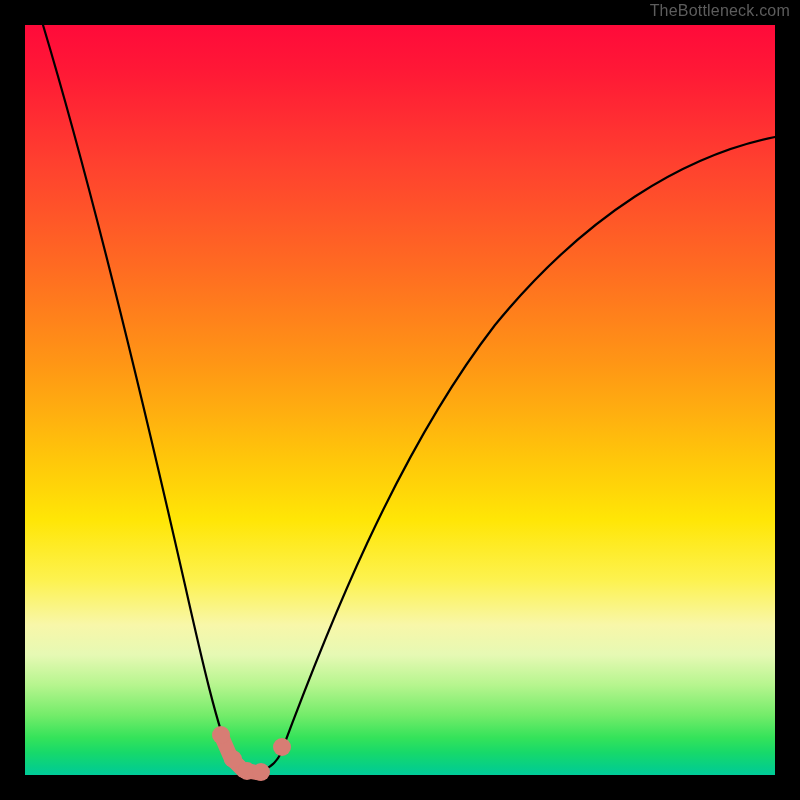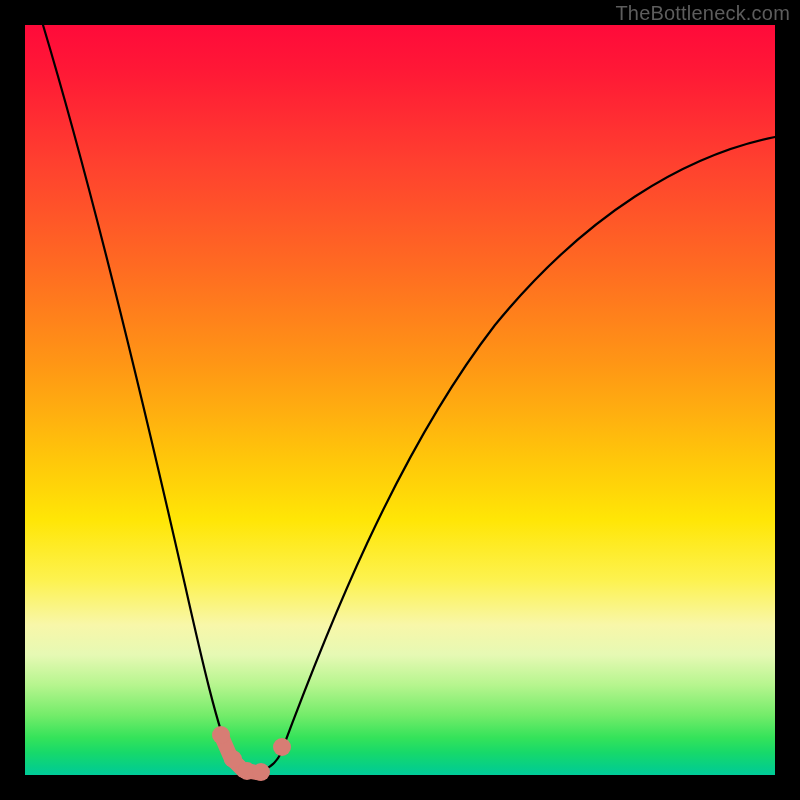--- a/index.html
+++ b/index.html
@@ -41,21 +41,21 @@
       #17d96a 97%,
       #06cf88 99%,
       #00cc99 100%
     );
   }
   .watermark {
     position: absolute;
     top: 2px;
     right: 10px;
     color: #5d5d5d;
-    font-size: 20px;
+    font-size: 16px;
     letter-spacing: 0.2px;
     font-weight: 400;
     user-select: none;
   }
   svg.curves {
     position: absolute;
     left: 25px;
     top: 25px;
     width: 750px;
     height: 750px;

